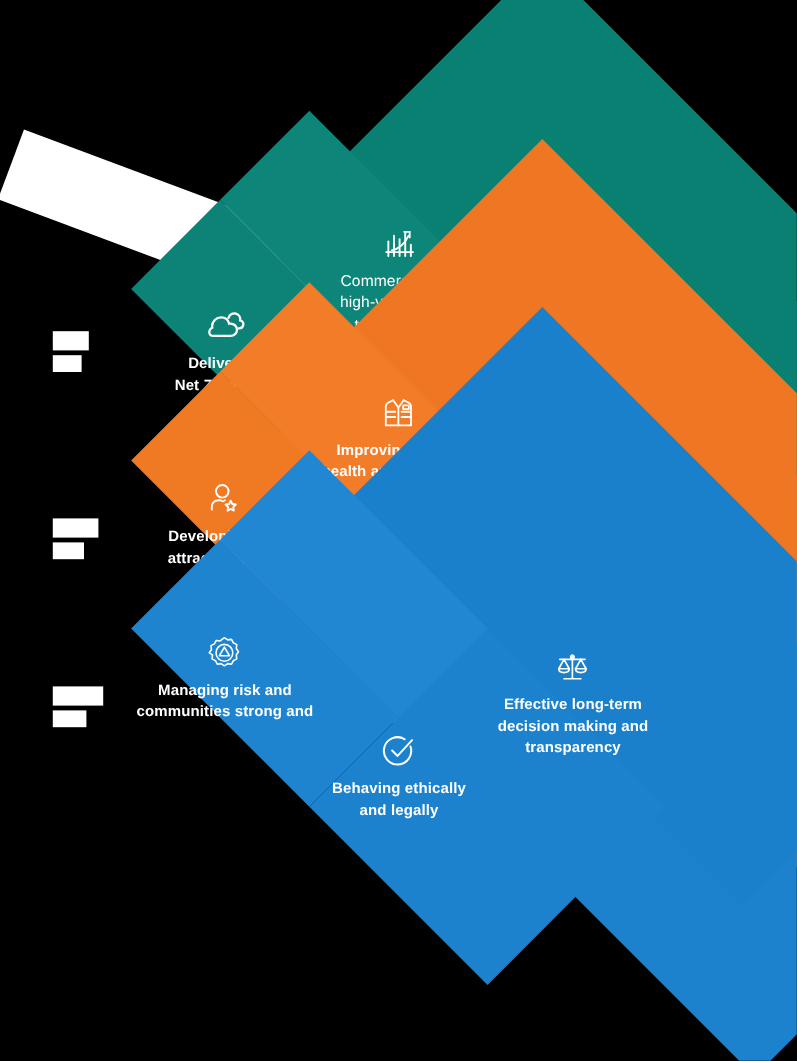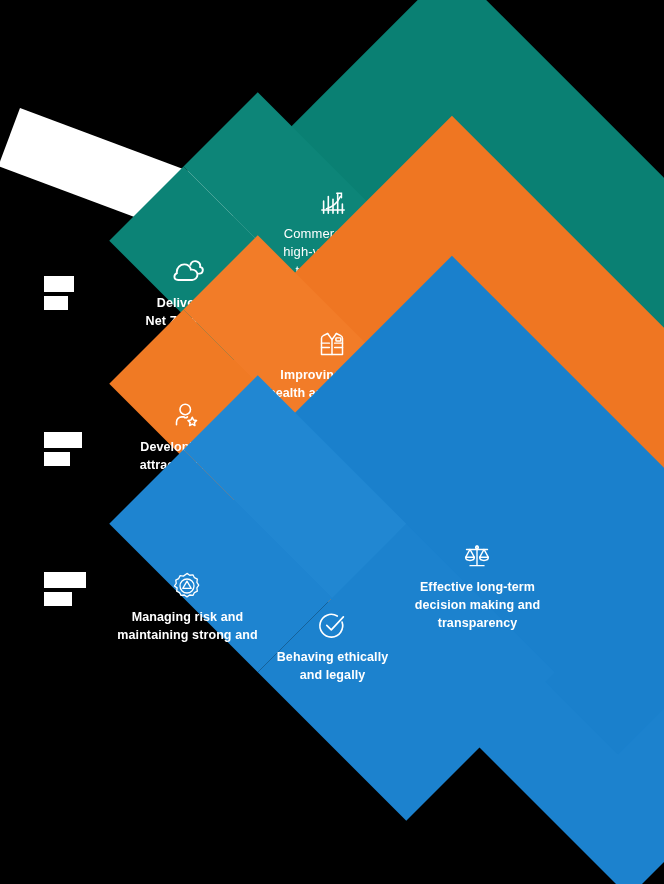--- a/index.html
+++ b/index.html
@@ -173,30 +173,30 @@
     <div class="plate" style="left:250px;top:320px;width:560px;height:560px;background:#1C82CE;"></div>
     <div class="plate" style="left:300px;top:270px;width:470px;height:470px;background:#1A80CC;"></div>
 
     <div class="slab" style="left:122px;top:388px;">
       <div class="tile" style="left:210px;top:0;background:#1C82CE;"></div>
       <div class="tile" style="left:0;top:0;background:#2187D2;"></div>
       <div class="tile" style="left:210px;top:210px;background:#1C82CE;"></div>
       <div class="tile" style="left:0;top:210px;background:#1E84D0;"></div>
     </div>
 
-    <div class="cell" style="left:80px;top:572px;">
+    <div class="cell" style="left:80px;top:530px;">
       <span class="ico">
         <svg viewBox="0 0 32 32" width="28" height="28" fill="none" stroke="#fff" stroke-width="1.5" stroke-linejoin="round">
           <path d="M16 1.6l3.1 2.1 3.7-.5 1.7 3.3 3.3 1.7-.5 3.7 2.1 3.1-2.1 3.1.5 3.7-3.3 1.7-1.7 3.3-3.7-.5-3.1 2.1-3.1-2.1-3.7.5-1.7-3.3-3.3-1.7.5-3.7L1.6 16l2.1-3.1-.5-3.7 3.3-1.7L8.2 4.2l3.7.5z"></path>
           <circle cx="16" cy="16" r="8"></circle>
           <path d="M16 10.5l4.8 8.3H11.2z"></path>
         </svg>
       </span>
       <span class="txt">Managing risk and</span>
-      <span class="txt">maintaining strong and</span>
+      <span class="txt">communities strong and</span>
     </div>
 
     <div class="cell" style="left:370px;top:542px;">
       <span class="ico">
         <svg viewBox="0 0 32 32" width="28" height="28" fill="none" stroke="#fff" stroke-width="1.6" stroke-linecap="round" stroke-linejoin="round">
           <path d="M16 4.5v22"></path>
           <path d="M8 27h16"></path>
           <path d="M4 8.5h24"></path>
           <circle cx="16" cy="6.2" r="1.6"></circle>
           <path d="M8 8.5 3 17.5h10z"></path>

